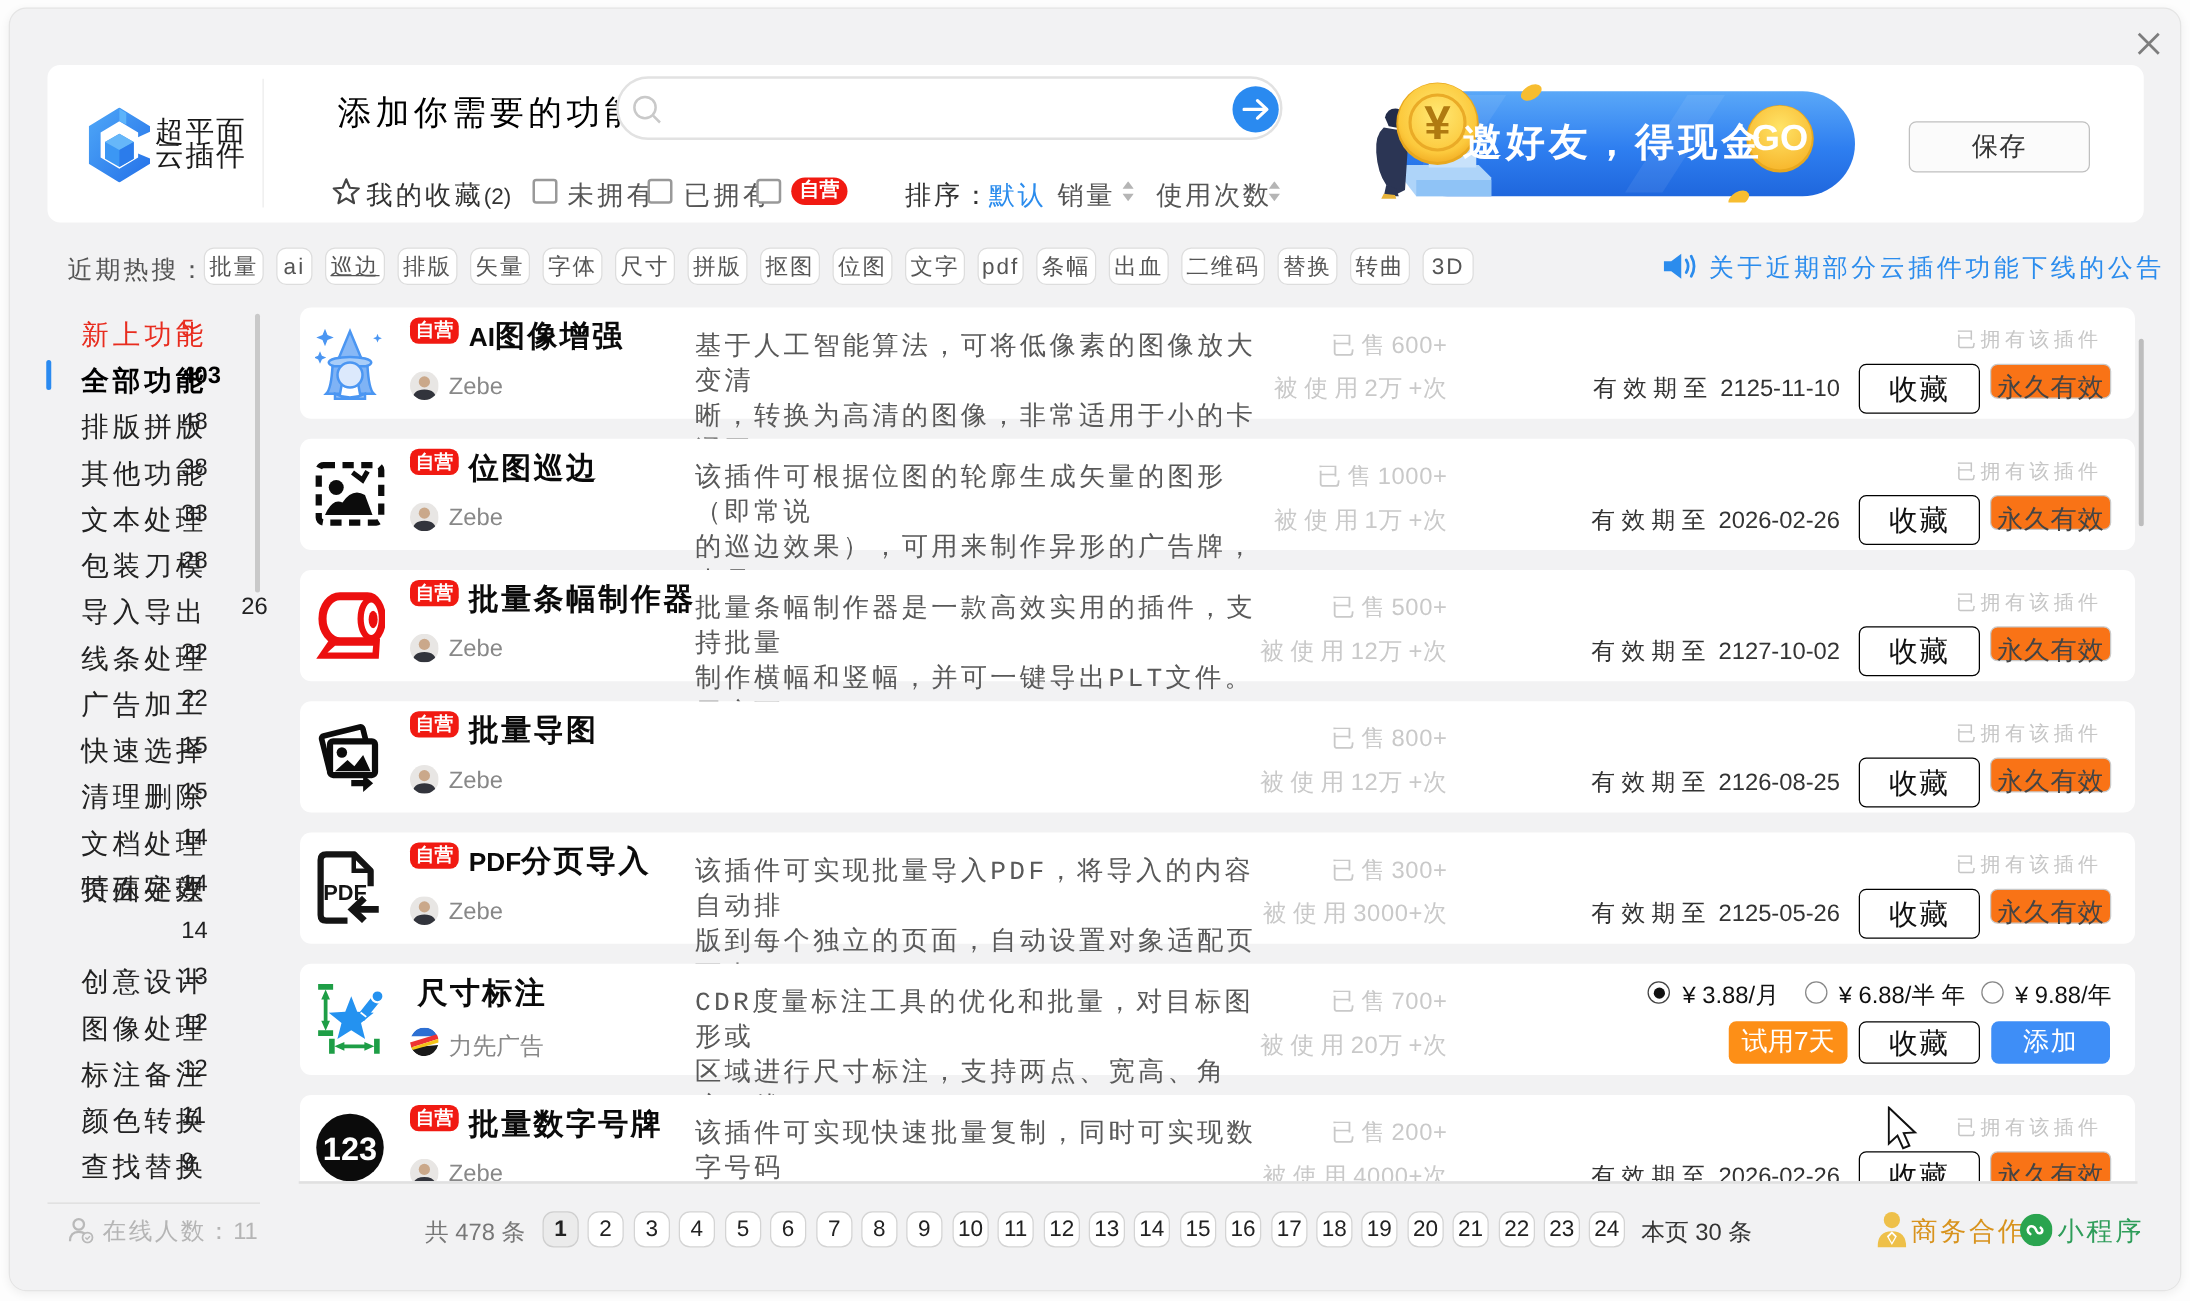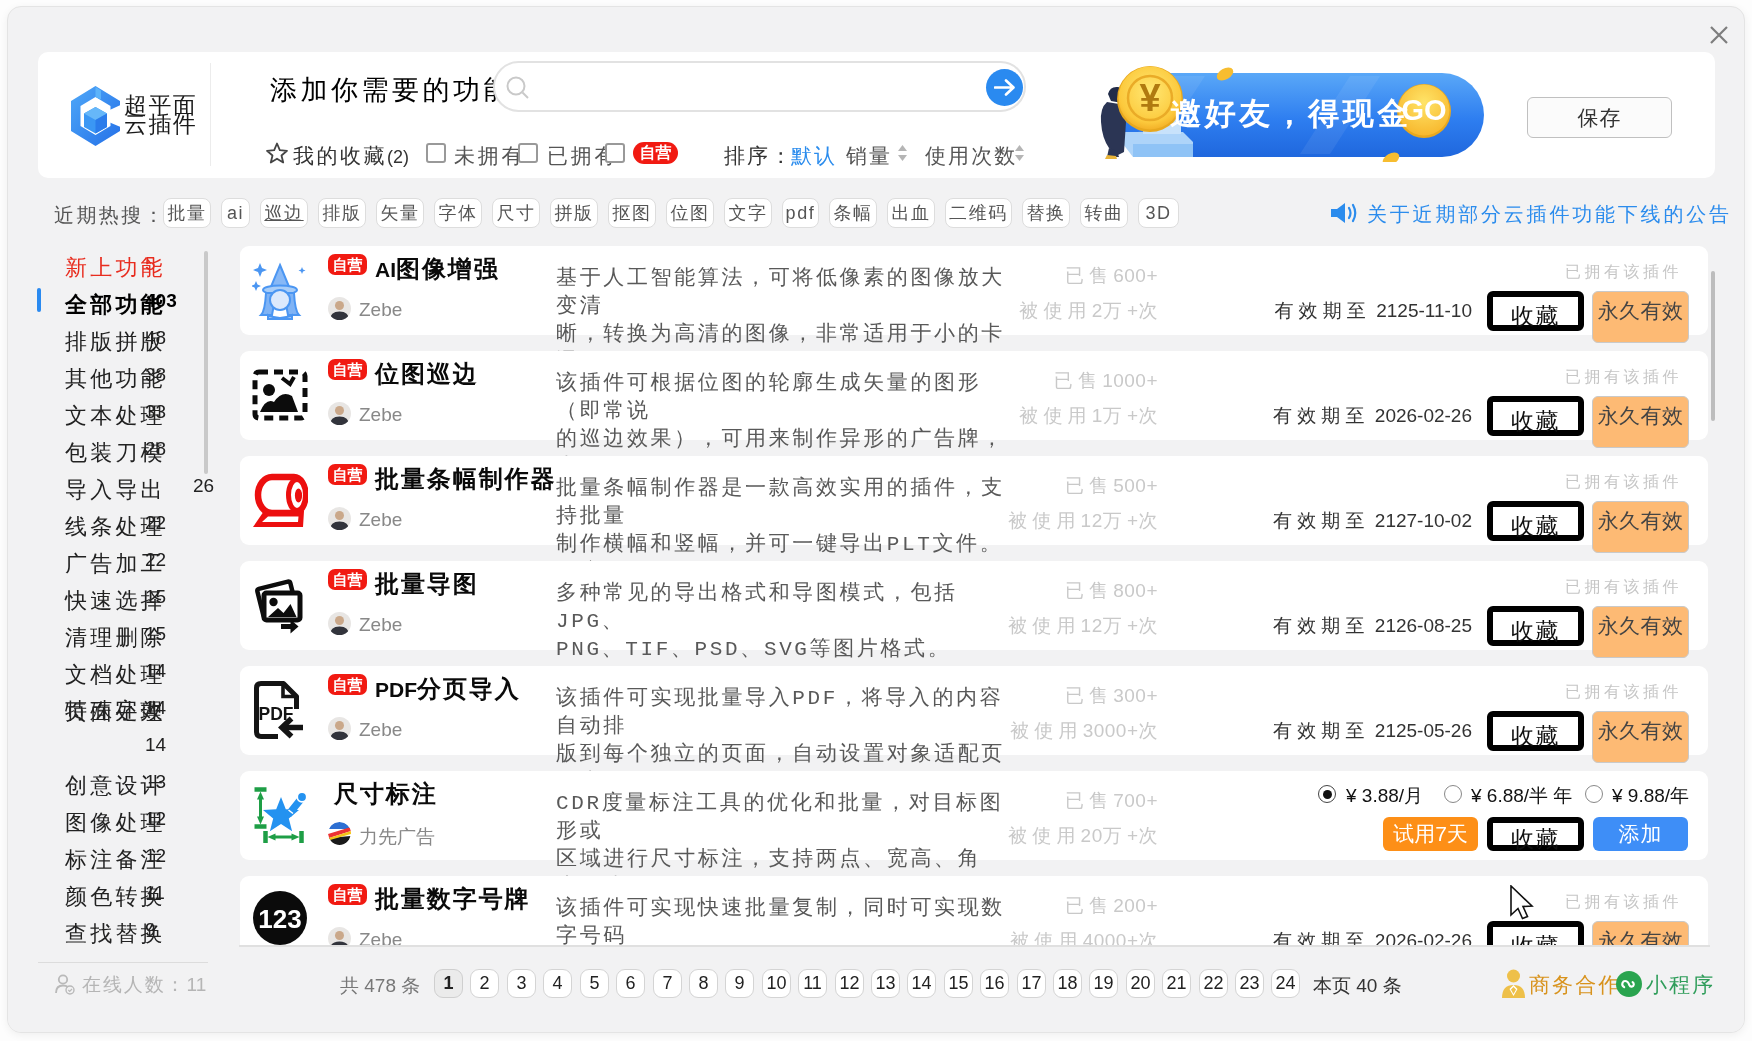--- a/index.html
+++ b/index.html
@@ -31,22 +31,22 @@
 .icon{position:absolute;left:12px;top:13px;width:56px;height:62px;}
 .ctag{position:absolute;left:88px;top:8px;width:39px;height:21px;border-radius:7px;background:#f11a12;color:#fff;font-size:15px;font-weight:bold;text-align:center;line-height:21px;}
 .ctitle{position:absolute;left:135px;top:7px;font-size:21px;font-weight:bold;color:#0a0a0a;}
 .cava{position:absolute;left:88px;top:51px;width:23px;height:23px;border-radius:50%;overflow:hidden;}
 .cauth{position:absolute;left:119px;top:53px;font-size:19px;color:#888;}
 .cdesc{position:absolute;left:316px;top:19px;width:450px;font-size:21px;line-height:28px;color:#595959;letter-spacing:0.125em;font-family:Liberation Mono, monospace;}
 .csold{position:absolute;left:718px;top:17px;width:200px;text-align:right;font-size:19px;color:#c9c9c9;letter-spacing:0.5px;}
 .cused{position:absolute;left:678px;top:52px;width:240px;text-align:right;font-size:19px;color:#c9c9c9;letter-spacing:0.5px;}
 .cdate{position:absolute;left:1012px;top:52px;width:220px;text-align:right;font-size:19px;color:#333;}
 .cown{position:absolute;left:1242px;top:16px;width:200px;text-align:right;font-size:16px;color:#c6c6c6;letter-spacing:0.22em;}
-.btn-fav{position:absolute;left:1247px;top:45px;width:97px;height:40px;border:6px solid #000000;border-radius:6px;background:#fff;font-size:23px;color:#111;text-align:center;line-height:38px;letter-spacing:0.06em;}
-.btn-perm{position:absolute;left:1352px;top:45px;width:97px;height:52px;border:1px solid #c9c9c9;border-radius:6px;background:#fdba74;font-size:21px;color:#444;text-align:center;line-height:38px;letter-spacing:0.02em;}
+.btn-fav{position:absolute;left:1247px;top:45px;width:97px;height:40px;border:1px solid #000000;border-radius:6px;background:#fff;font-size:23px;color:#111;text-align:center;line-height:38px;letter-spacing:0.06em;}
+.btn-perm{position:absolute;left:1352px;top:45px;width:97px;height:28px;border:1px solid #c9c9c9;border-radius:6px;background:#f97316;font-size:21px;color:#444;text-align:center;line-height:38px;letter-spacing:0.02em;}
 #footer{position:absolute;left:8px;top:945px;width:1736px;height:87px;background:#f2f2f3;border-radius:0 0 13px 13px;}
 #footer-line{position:absolute;left:239px;top:945px;width:1471px;height:2px;background:#e0e0e0;}
 .pgbtn{position:absolute;top:969px;width:29px;height:29px;border:1px solid #d4d4d4;border-radius:9px;background:#fff;font-size:18px;color:#222;text-align:center;line-height:27px;}
 .pgbtn.act{background:#ebebeb;border-color:#cfcfcf;font-weight:bold;}
 </style>
 </head>
 <body>
 <div id="win"></div>
 <svg id="close" viewBox="0 0 26 26">
     <path d="M5 5 L21 21 M21 5 L5 21" stroke="#7d7d7d" stroke-width="2.2" fill="none"></path>
@@ -310,21 +310,20 @@
   <path d="M38.5 45.5 L46.5 52.5 L38.5 59.5 Z" fill="#0c0c0c"></path>
  </svg>
  <div class="ctag">自营</div>
     <div class="ctitle" style="font-size:24px;letter-spacing:0.08em">批量导图</div>
  <div class="cava"><svg width="23" height="23" viewBox="0 0 23 23">
         <rect width="23" height="23" fill="#e8e6e4"></rect>
         <circle cx="11.5" cy="8.5" r="4.5" fill="#caa88a"></circle>
         <path d="M2 23 Q2 14.5 11.5 14.5 Q21 14.5 21 23 Z" fill="#32343c"></path>
       </svg></div>
  <div class="cauth">Zebe</div>
- <div class="cdesc">多种常见的导出格式和导图模式，包括JPG、<br>PNG、TIF、PSD、SVG等图片格式。</div>
  <div class="csold"><span class="cj">已售</span>800+</div>
     <div class="cused"><span class="cj">被使用</span>12<span class="cj">万</span>+次</div>
  <div class="cdate"><span class="cj">有效期至</span> 2126-08-25</div>
     <div class="cown">已拥有该插件</div>
  <div class="btn-fav">收藏</div>
     <div class="btn-perm">永久有效</div>
 </div>
 
 <div class="card" style="top:666px;">
  <svg class="icon" viewBox="0 0 56 62">
@@ -432,21 +431,21 @@
 <div class="pgbtn" style="left:944px;">15</div>
 <div class="pgbtn" style="left:980px;">16</div>
 <div class="pgbtn" style="left:1017px;">17</div>
 <div class="pgbtn" style="left:1053px;">18</div>
 <div class="pgbtn" style="left:1089px;">19</div>
 <div class="pgbtn" style="left:1126px;">20</div>
 <div class="pgbtn" style="left:1162px;">21</div>
 <div class="pgbtn" style="left:1199px;">22</div>
 <div class="pgbtn" style="left:1235px;">23</div>
 <div class="pgbtn" style="left:1271px;">24</div>
-<div class="abs" style="left:1313px;top:973px;font-size:19px;color:#333;">本页 40 条</div>
+<div class="abs" style="left:1313px;top:973px;font-size:19px;color:#333;">本页 30 条</div>
 <svg class="abs" style="left:1502px;top:969px" width="23" height="29" viewBox="0 0 23 29">
     <circle cx="11.5" cy="7" r="6.5" fill="#eec049"></circle>
     <path d="M0 29 Q0 16 11.5 16 Q23 16 23 29 Z" fill="#eec049"></path>
     <path d="M11.5 16 L15.5 20 L11.5 27 L7.5 20 Z" fill="#fff"></path>
     <path d="M11.5 18 L14 20.5 L11.5 25 L9 20.5 Z" fill="#eec049"></path>
   </svg>
 <div class="abs" style="left:1529px;top:971px;font-size:21px;color:#d8931d;letter-spacing:0.1em;">商务合作</div>
 <svg class="abs" style="left:1616px;top:971px" width="26" height="26" viewBox="0 0 26 26">
     <circle cx="13" cy="13" r="13" fill="#2aa44f"></circle>
     <path d="M8.2 16.2 Q5.5 14.5 6.5 11.8 Q7.5 9.5 10.3 10.2 Q11.8 10.7 12.6 12.4 L13.3 14 Q14.2 15.9 15.8 15.6 Q17.6 15.3 17.8 13.6 Q18 12.2 16.6 11.2" stroke="#fff" stroke-width="2.1" fill="none" stroke-linecap="round"></path>

